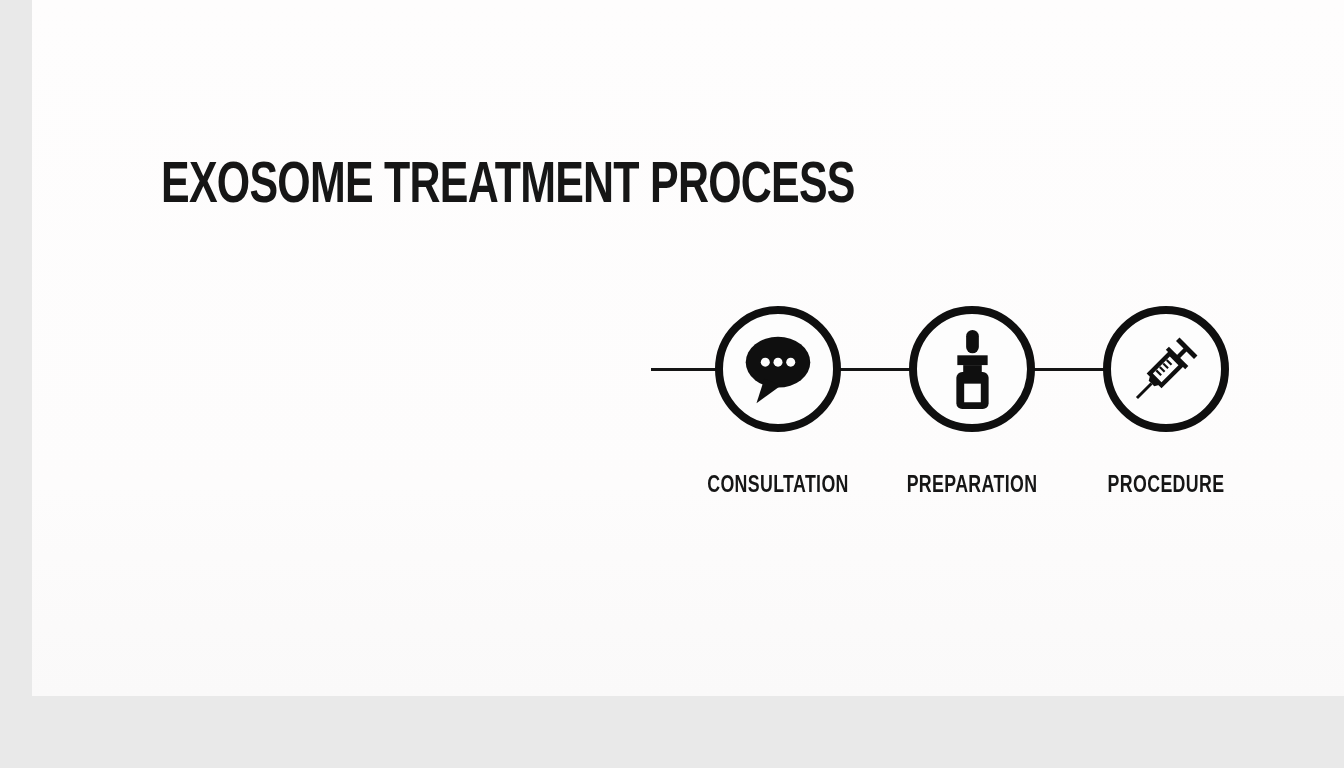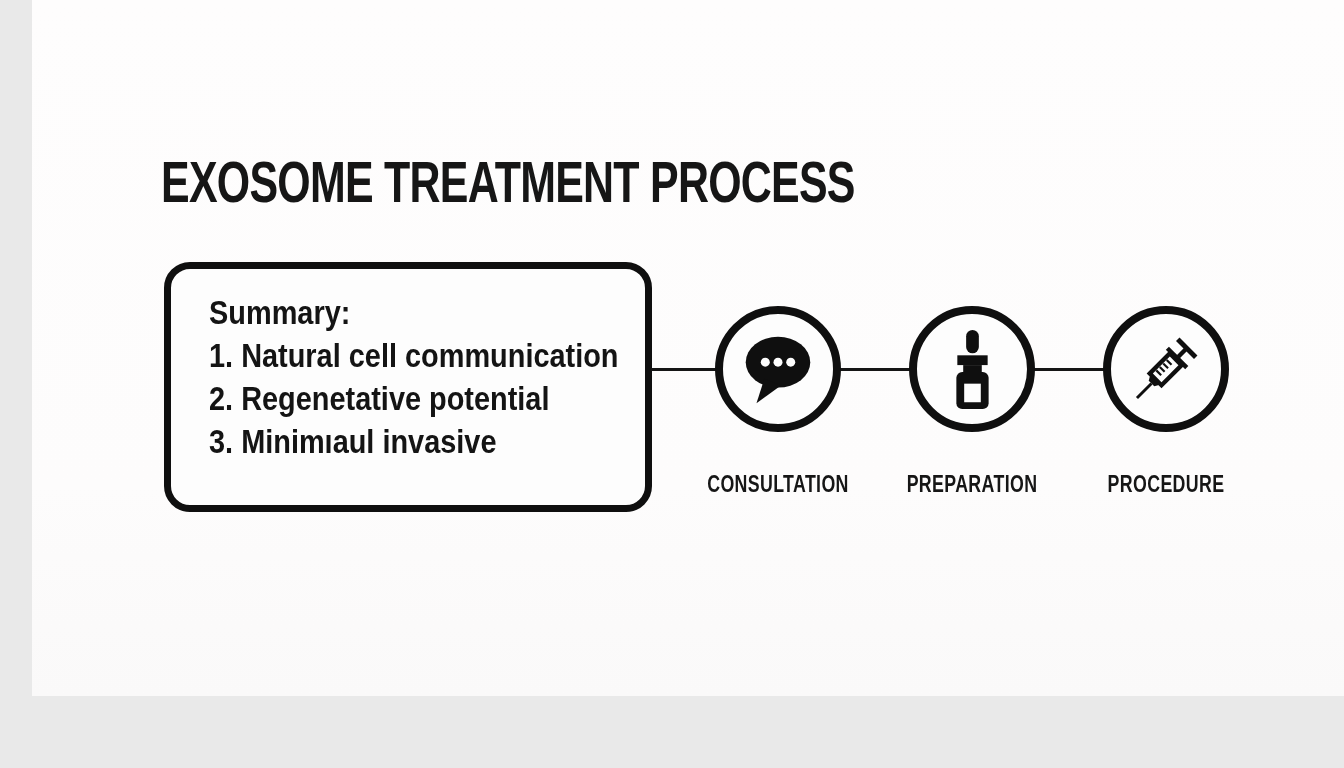--- a/index.html
+++ b/index.html
@@ -95,28 +95,20 @@
   .step-label.l3{left:1024px;}
   .icon-svg{display:block;}
 </style>
 </head>
 <body>
 
 <div class="canvas">
 
   <div class="title">EXOSOME TREATMENT PROCESS</div>
 
-  <div class="summary-box">
-    <div class="summary-content">
-      <div class="summary-heading">Summary:</div>
-      <div class="summary-item">1. Natural cell communication</div>
-      <div class="summary-item">2. Regenetative potential</div>
-      <div class="summary-item">3. Minimıaul invasive</div>
-    </div>
-  </div>
 
   <div class="connector c1"></div>
   <div class="connector c2"></div>
   <div class="connector c3"></div>
 
   <div class="step-circle s1">
     <span>
       <svg class="icon-svg" width="88" height="88" viewBox="0 0 90 90">
         <ellipse cx="45" cy="38" rx="33" ry="26" fill="#0f0f0f"></ellipse>
         <path d="M31 55 L23 80 L48 62 Z" fill="#0f0f0f"></path>

